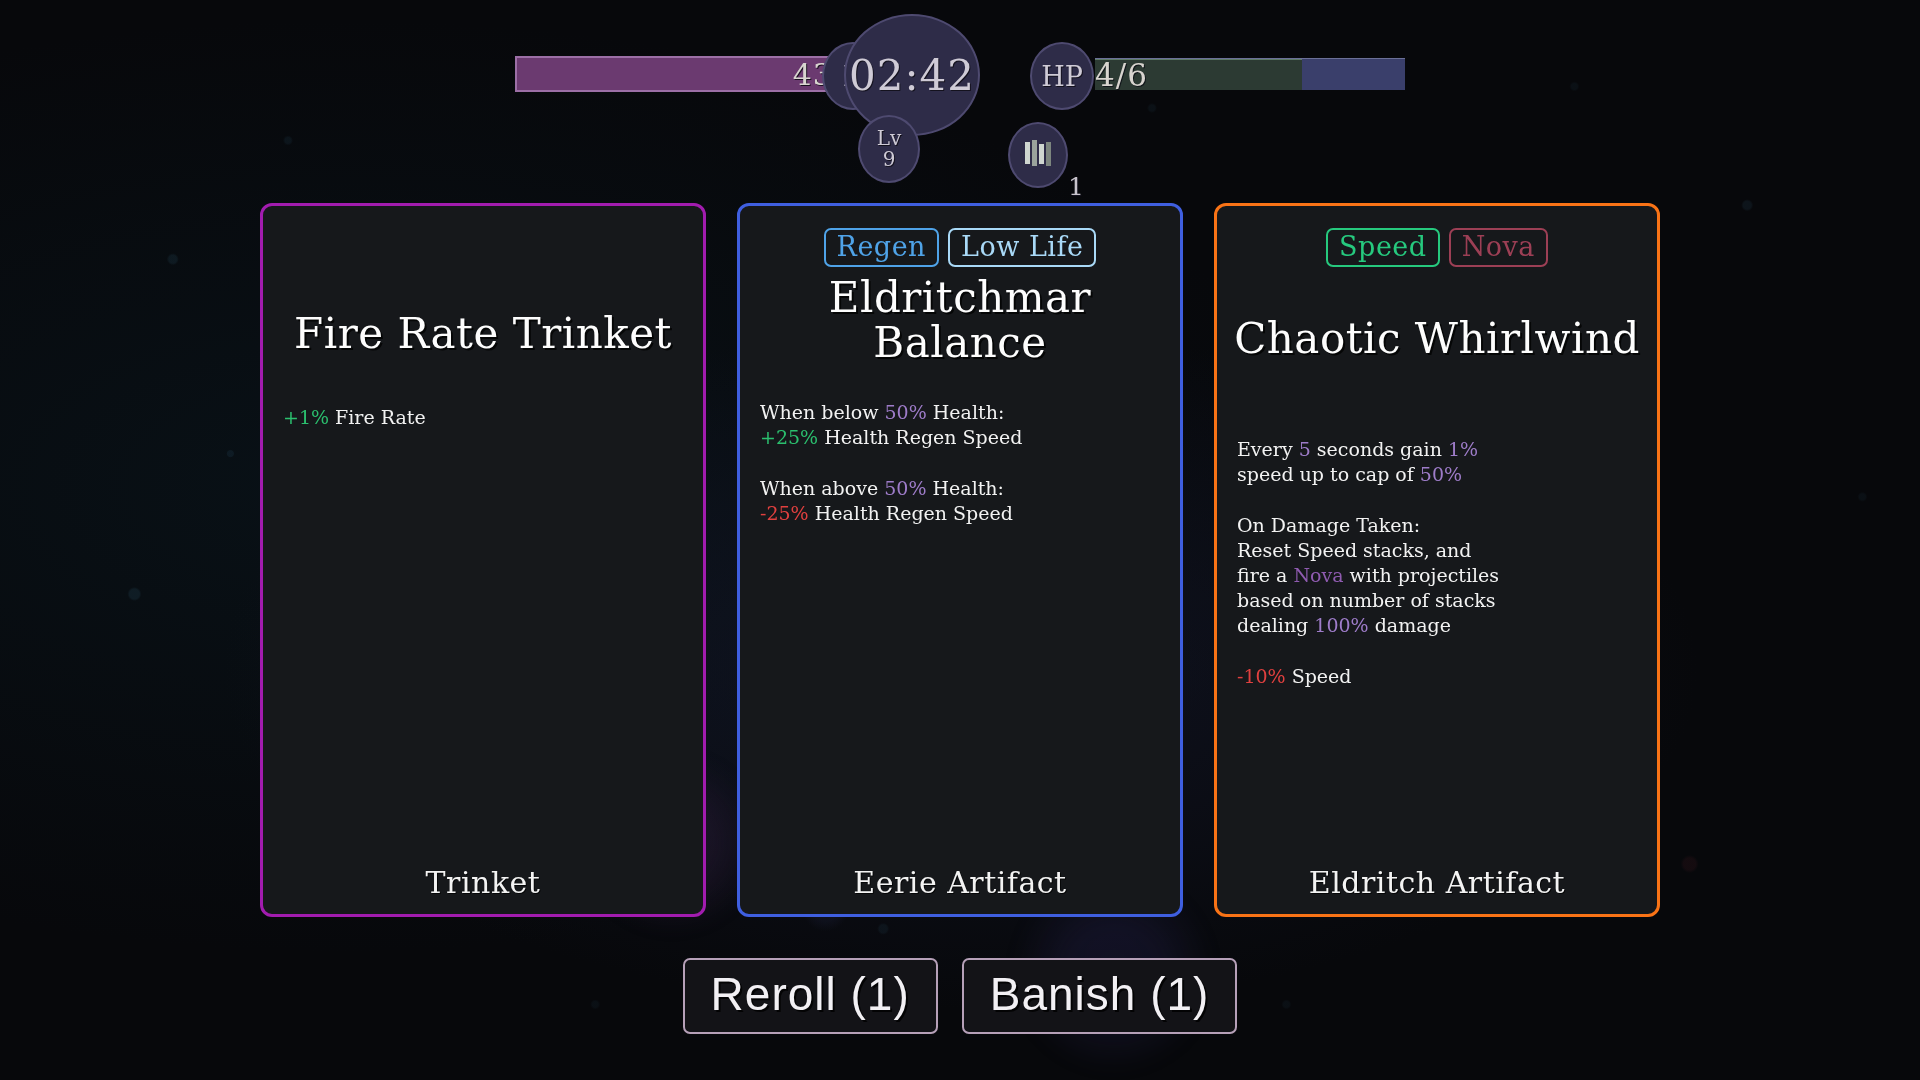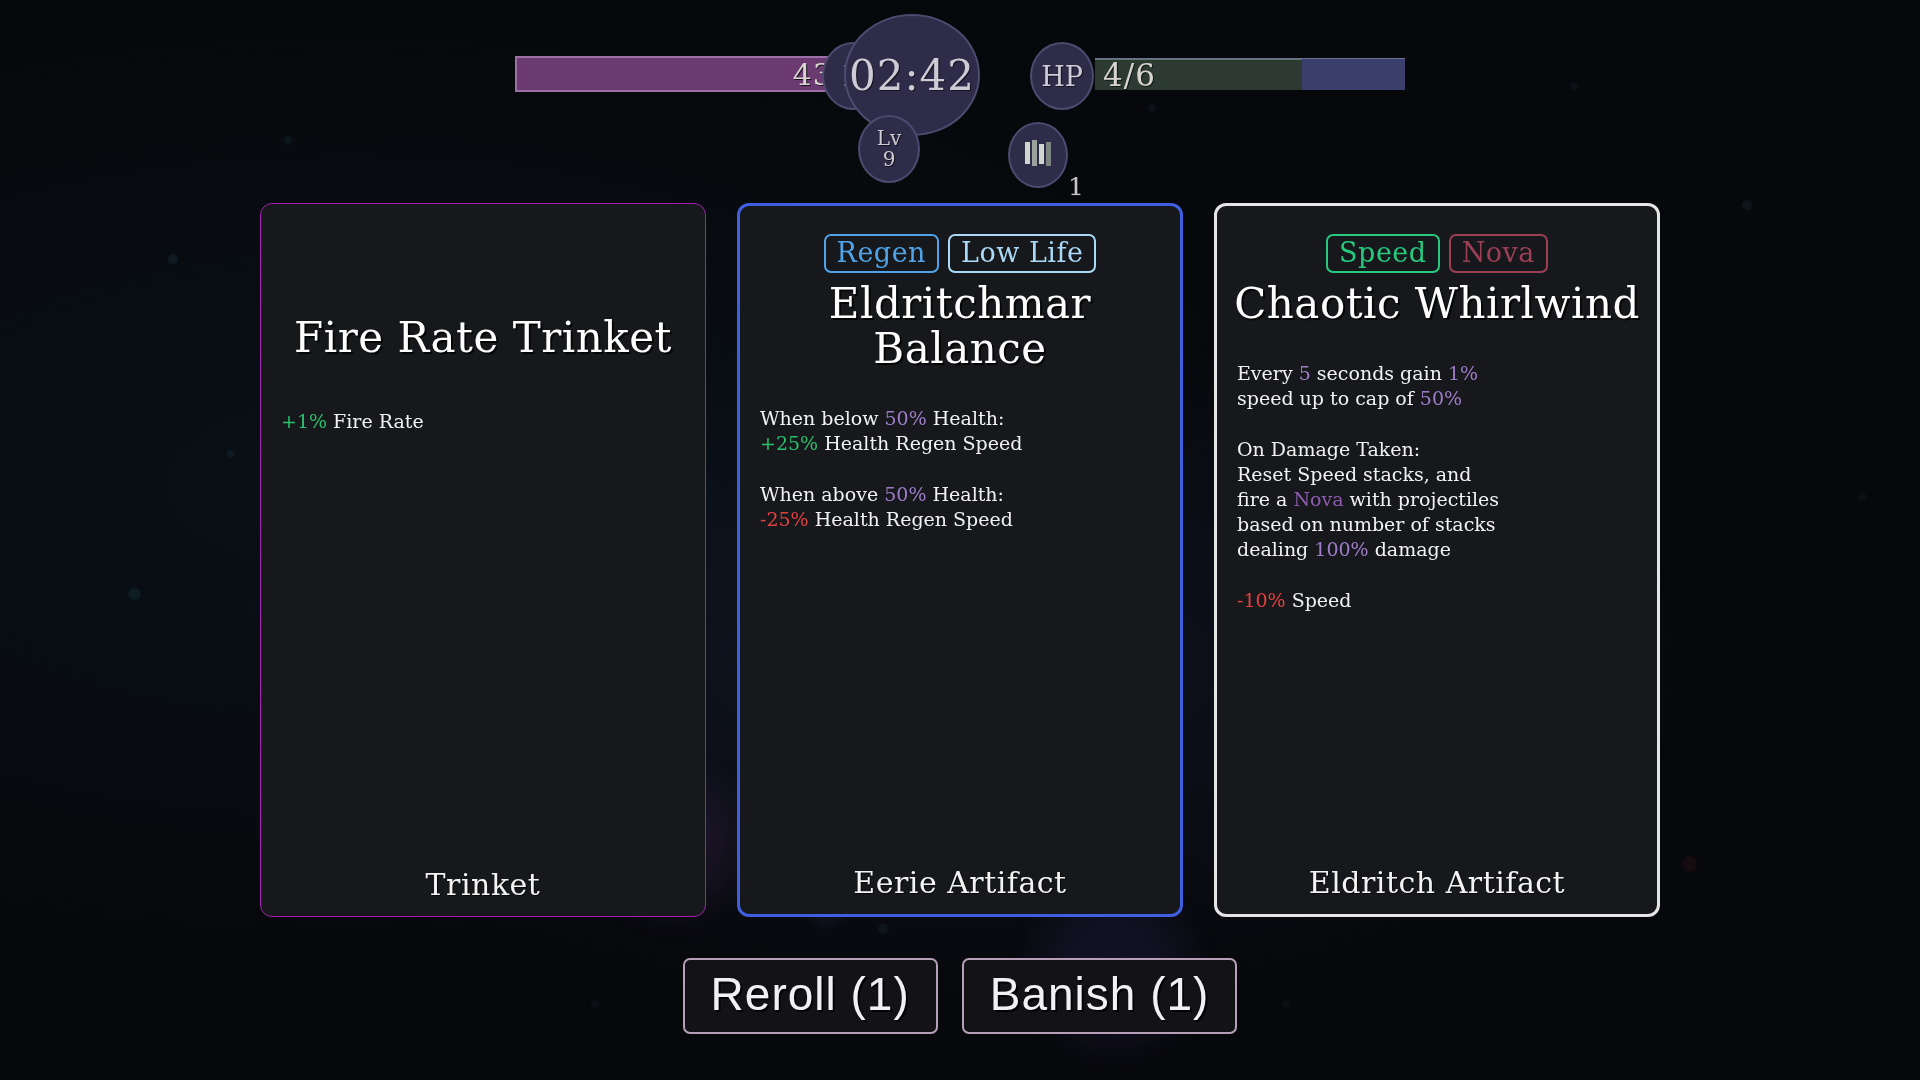--- a/index.html
+++ b/index.html
@@ -102,21 +102,20 @@
     position: absolute;
     left: 0; top: 0; bottom: 0;
     width: 66.7%;
     background: #2c3a33;
     border-top: 1px solid #5d7a68;
   }
   .hp-count {
     position: relative;
     color: #d8d4cf;
     font-size: 31px;
-    padding-left: 8px;
     letter-spacing: 1px;
     text-shadow: 1px 1px 0 #11161a;
     z-index: 2;
   }
 
   .orb {
     position: absolute;
     border-radius: 50%;
     background: #2e2c48;
     border: 2px solid #4e4a70;
@@ -173,26 +172,26 @@
 
   .card {
     width: 446px;
     height: 714px;
     background: #16181b;
     border-radius: 12px;
     position: relative;
     display: flex;
     flex-direction: column;
     align-items: center;
-    padding: 26px 16px 12px;
+    padding: 20px 16px 12px;
     overflow: hidden;
   }
-  .card.red   { border: 1px solid #a21caf; }
+  .card.red   { border: 3px solid #a21caf; }
   .card.blue  { border: 3px solid #3f5fe0; }
-  .card.green { border: 3px solid #e5e5e5; }
+  .card.green { border: 3px solid #f97316; gap: 41px; }
 
   .tag-row {
     display: flex;
     gap: 9px;
     justify-content: center;
     min-height: 42px;
     align-items: center;
   }
   .tag {
     border-radius: 7px;

